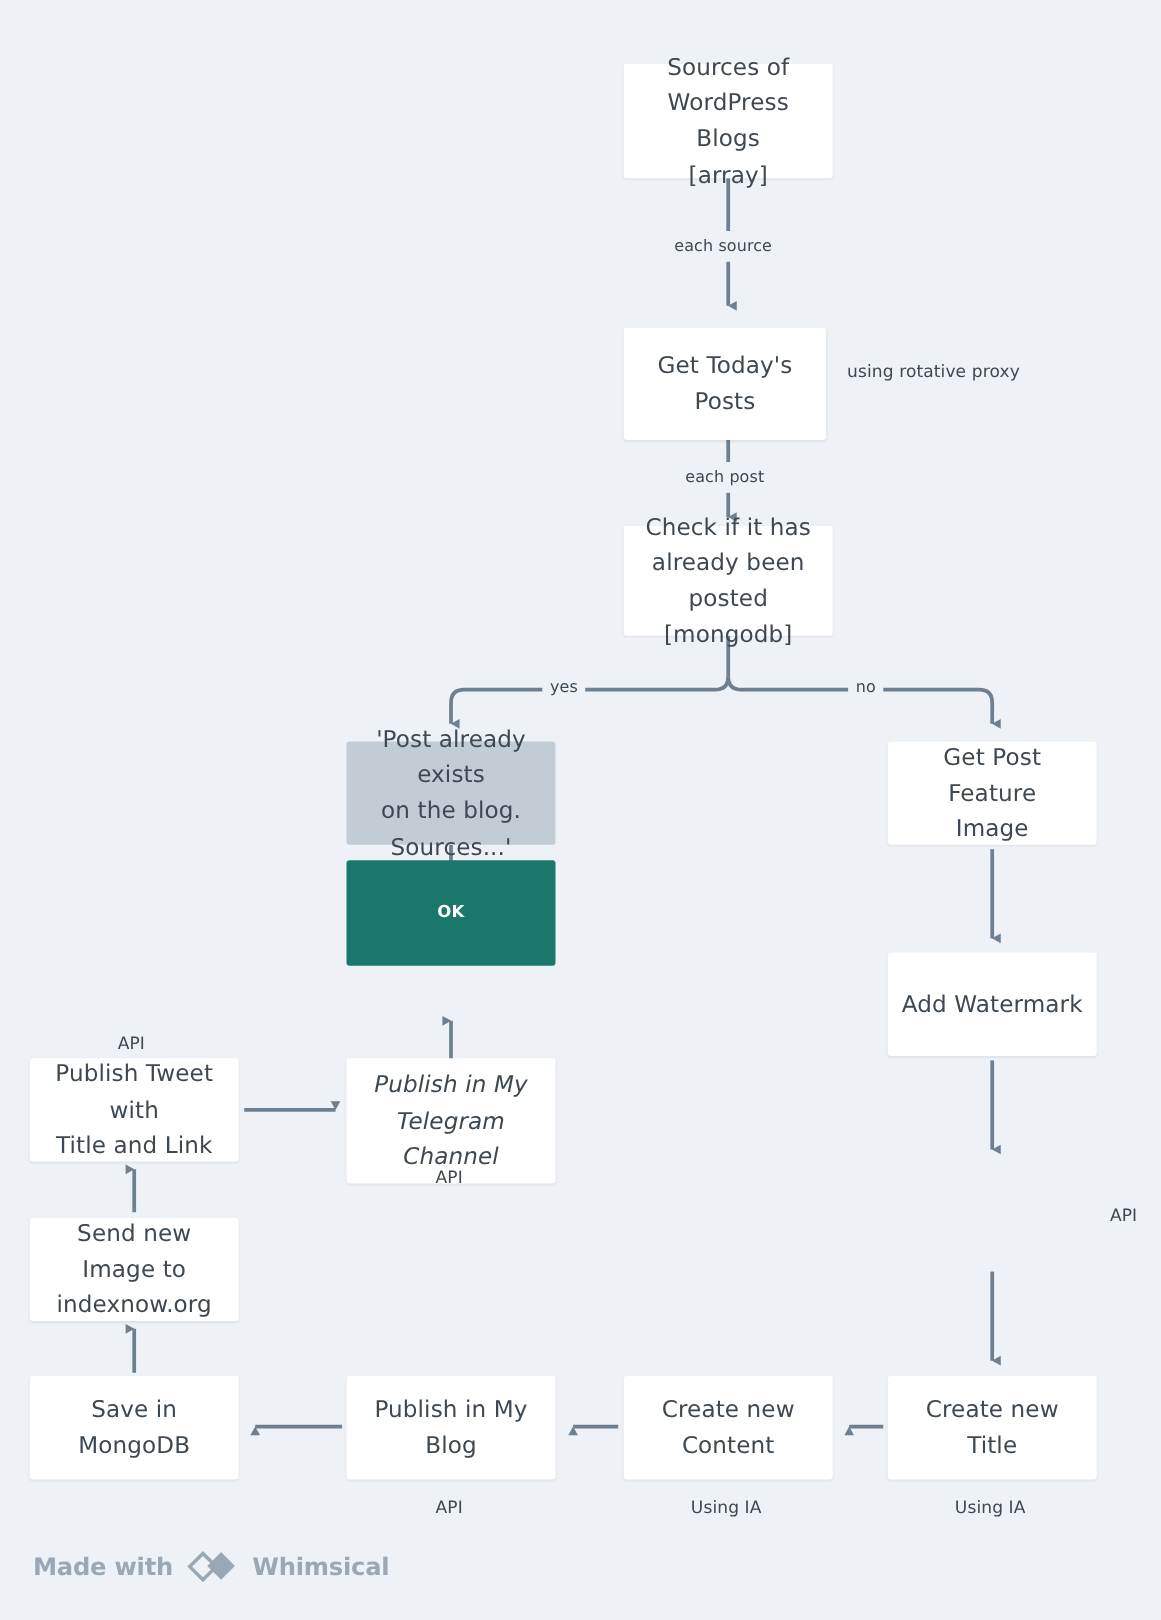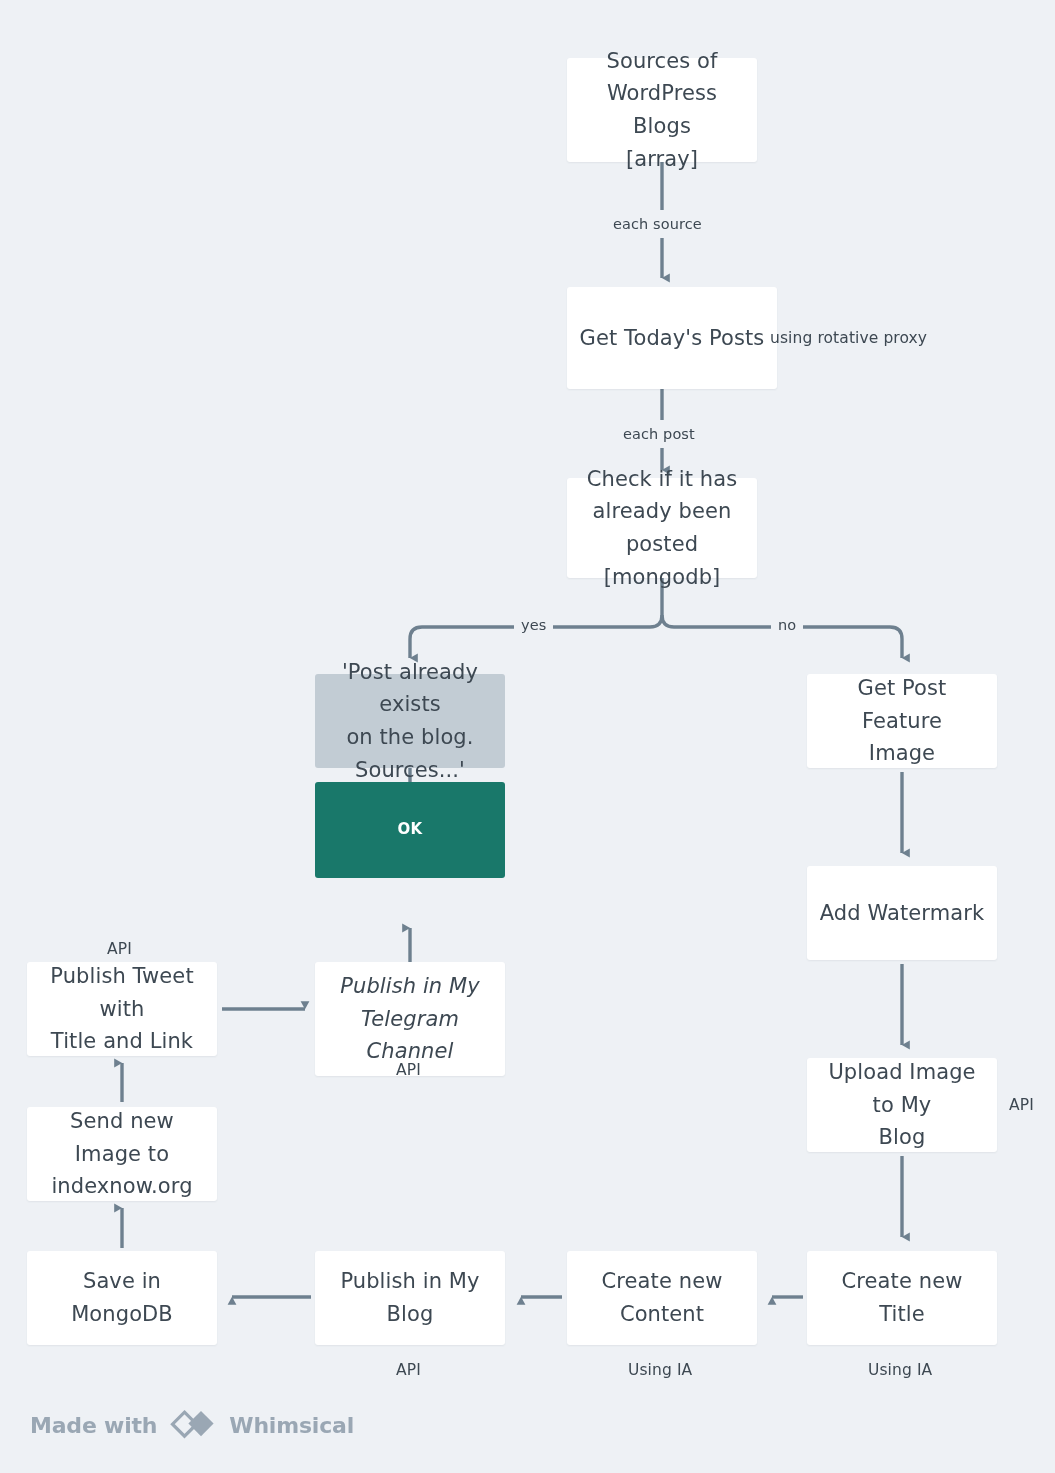--- a/index.html
+++ b/index.html
@@ -148,21 +148,21 @@
   </svg>
 
   <div class="node" style="left:567px; top:58px; width:190px; height:104px;">
     <div>
       <span>Sources of</span><br>
       <span>WordPress Blogs</span><br>
       <span>[array]</span>
     </div>
   </div>
 
-  <div class="node" style="left:567px; top:287px; width:210px; height:102px;">
+  <div class="node" style="left:567px; top:298px; width:184px; height:102px;">
     <span>Get Today's Posts</span>
   </div>
 
   <div class="node" style="left:567px; top:478px; width:190px; height:100px;">
     <div>
       <span>Check if it has</span><br>
       <span>already been posted</span><br>
       <span>[mongodb]</span>
     </div>
   </div>
@@ -220,32 +220,26 @@
     <div>
       <span>Get Post Feature</span><br>
       <span>Image</span>
     </div>
   </div>
 
   <div class="node" style="left:807px; top:866px; width:190px; height:94px;">
     <span>Add Watermark</span>
   </div>
 
-  <div class="node" style="left:807px; top:1058px; width:190px; height:94px;">
-    <div>
-      <span>Upload Image to My</span><br>
-      <span>Blog</span>
-    </div>
-  </div>
 
   <div class="edge-label" style="left:613px; top:215px;">each source</div>
 
   <div class="edge-label" style="left:623px; top:425px;">each post</div>
 
-  <div class="edge-label" style="left:514px; top:616px; background:#eef1f5; padding:0 7px;">yes</div>
+  <div class="edge-label" style="left:493px; top:616px; background:#eef1f5; padding:0 7px;">yes</div>
 
   <div class="edge-label" style="left:771px; top:616px; background:#eef1f5; padding:0 7px;">no</div>
 
   <div class="side-note" style="left:770px; top:328px;">using rotative proxy</div>
 
   <div class="side-note" style="left:1009px; top:1095px;">API</div>
 
   <div class="side-note" style="left:107px; top:939px;">API</div>
 
   <div class="side-note" style="left:396px; top:1060px;">API</div>

